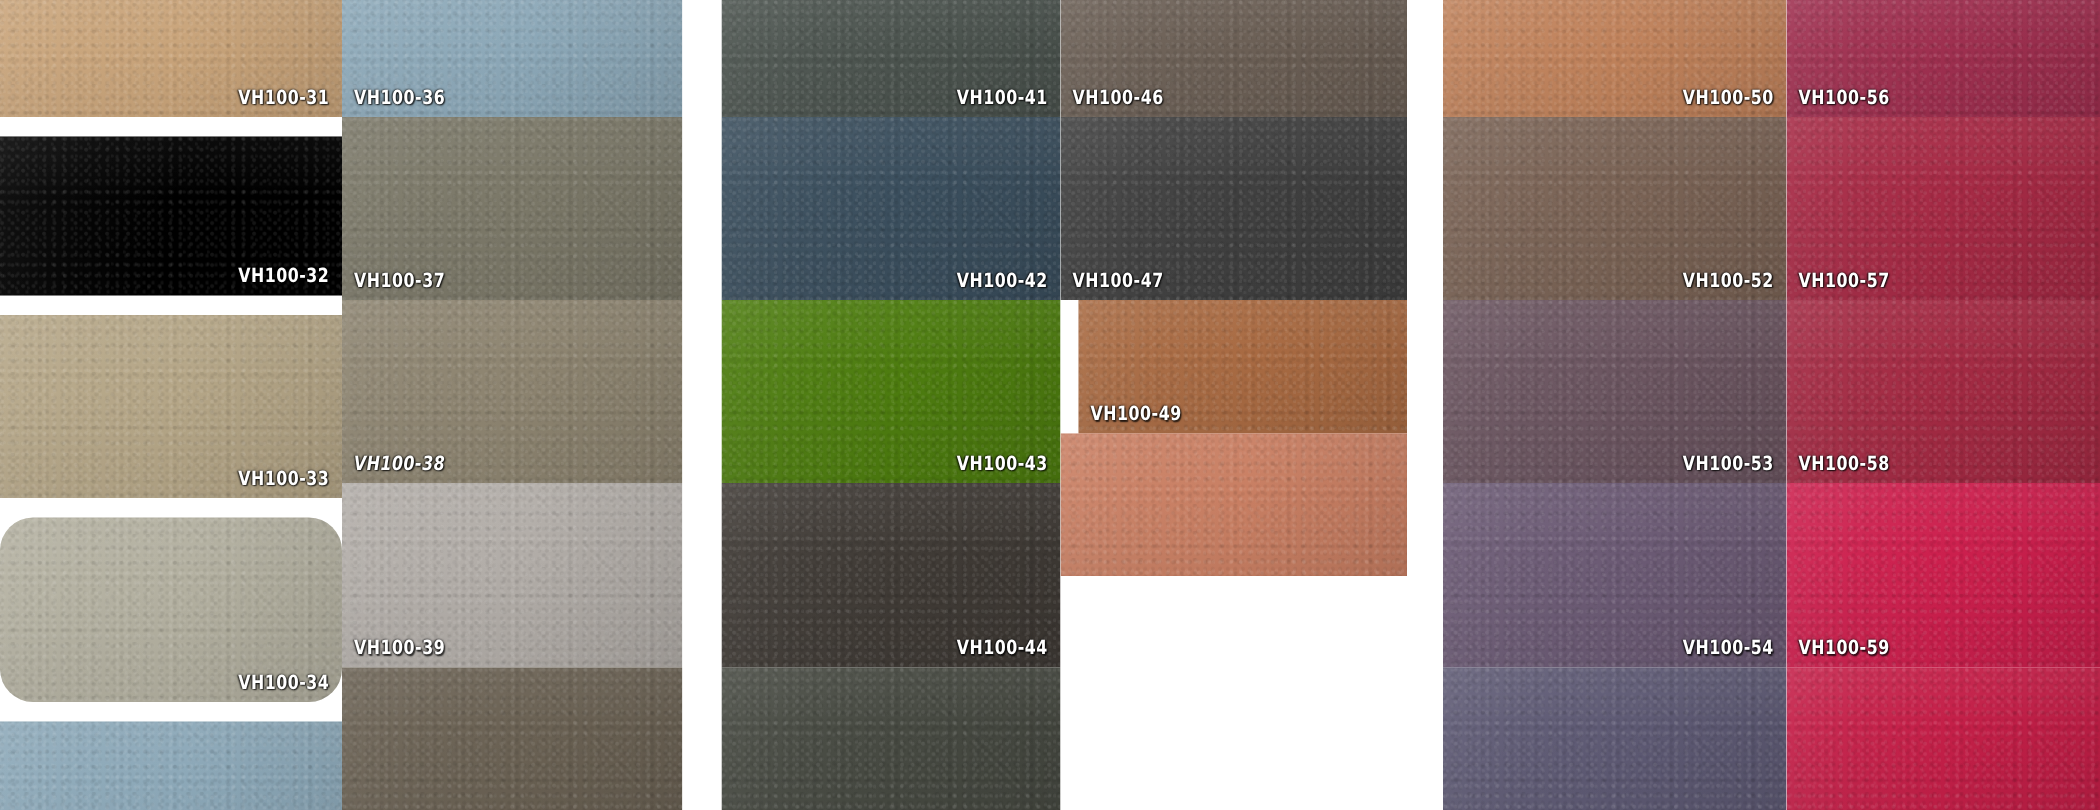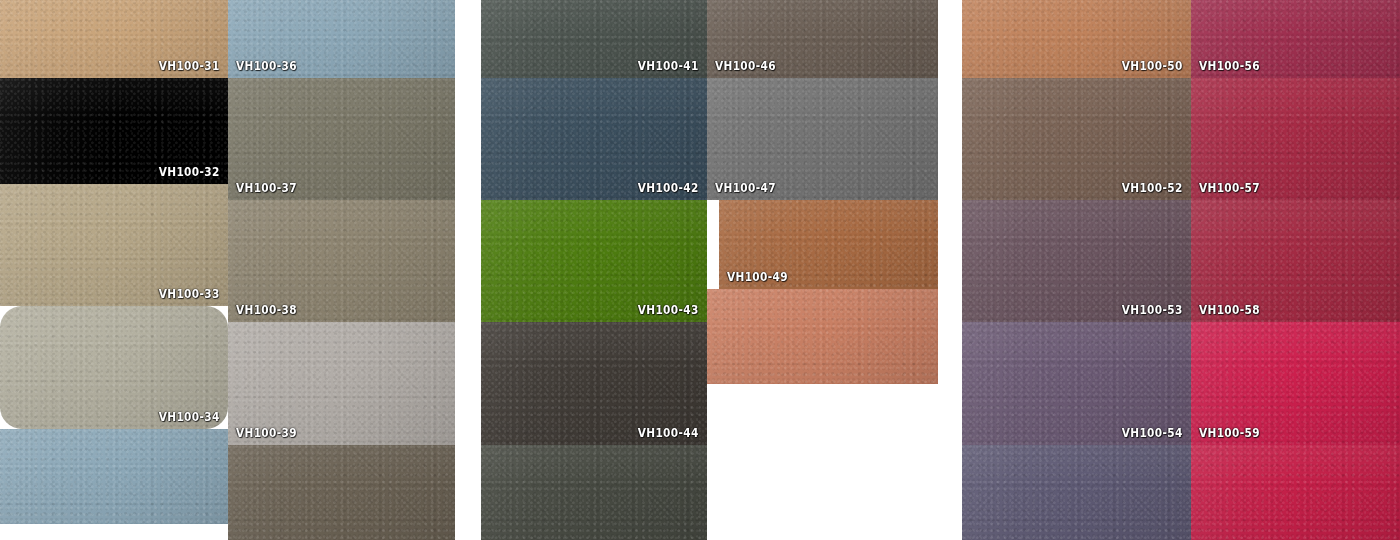--- a/index.html
+++ b/index.html
@@ -102,21 +102,21 @@
     transform:scaleX(.9);
   }
   .code-label.right  { right:8px;  transform-origin:right center; }
   .code-label.left   { left:8px;   transform-origin:left center; }
 </style>
 </head>
 <body>
 
 <div id="chart-root">
     <div class="panel" style="width: 455px;">
-      <div class="column" style="width: 228px;">
+      <div class="column" style="width: 228px; gap: 13px;">
         <div class="swatch" style="height: 78px; background: rgb(201, 164, 122);">
           <span class="sheen"></span>
           <span class="vsheen"></span>
           <span class="grain"></span>
           <span class="code-label right">VH100-31</span>
         </div>
         <div class="swatch" style="height: 106px; background: #000000;">
           <span class="sheen"></span>
           <span class="vsheen"></span>
           <span class="grain"></span>
@@ -146,21 +146,21 @@
           <span class="vsheen"></span>
           <span class="grain"></span>
           <span class="code-label left">VH100-36</span>
         </div>
         <div class="swatch" style="height: 122px; background: rgb(123, 120, 104);">
           <span class="sheen"></span>
           <span class="vsheen"></span>
           <span class="grain"></span>
           <span class="code-label left">VH100-37</span>
         </div>
-        <div class="swatch" style="height: 122px; background: rgb(141, 132, 112);">
+        <div class="swatch" style="height: 122px; background: rgb(141, 132, 112); font-style: italic;">
           <span class="sheen"></span>
           <span class="vsheen"></span>
           <span class="grain"></span>
           <span class="code-label left">VH100-38</span>
         </div>
         <div class="swatch" style="height: 123px; background: rgb(178, 173, 168);">
           <span class="sheen"></span>
           <span class="vsheen"></span>
           <span class="grain"></span>
           <span class="code-label left">VH100-39</span>
@@ -205,21 +205,21 @@
           <span class="grain"></span>
         </div>
       </div>
       <div class="column" style="width: 231px;">
         <div class="swatch" style="height: 78px; background: rgb(107, 95, 85);">
           <span class="sheen"></span>
           <span class="vsheen"></span>
           <span class="grain"></span>
           <span class="code-label left">VH100-46</span>
         </div>
-        <div class="swatch" style="height: 122px; background: #737373; text-align: center;">
+        <div class="swatch" style="height: 122px; background: #404040; text-align: center;">
           <span class="sheen"></span>
           <span class="vsheen"></span>
           <span class="grain"></span>
           <span class="code-label left">VH100-47</span>
         </div>
         <div class="swatch" style="height: 89px; background: rgb(168, 106, 66); margin-left: 12px;">
           <span class="sheen"></span>
           <span class="vsheen"></span>
           <span class="grain"></span>
           <span class="code-label left">VH100-49</span>

